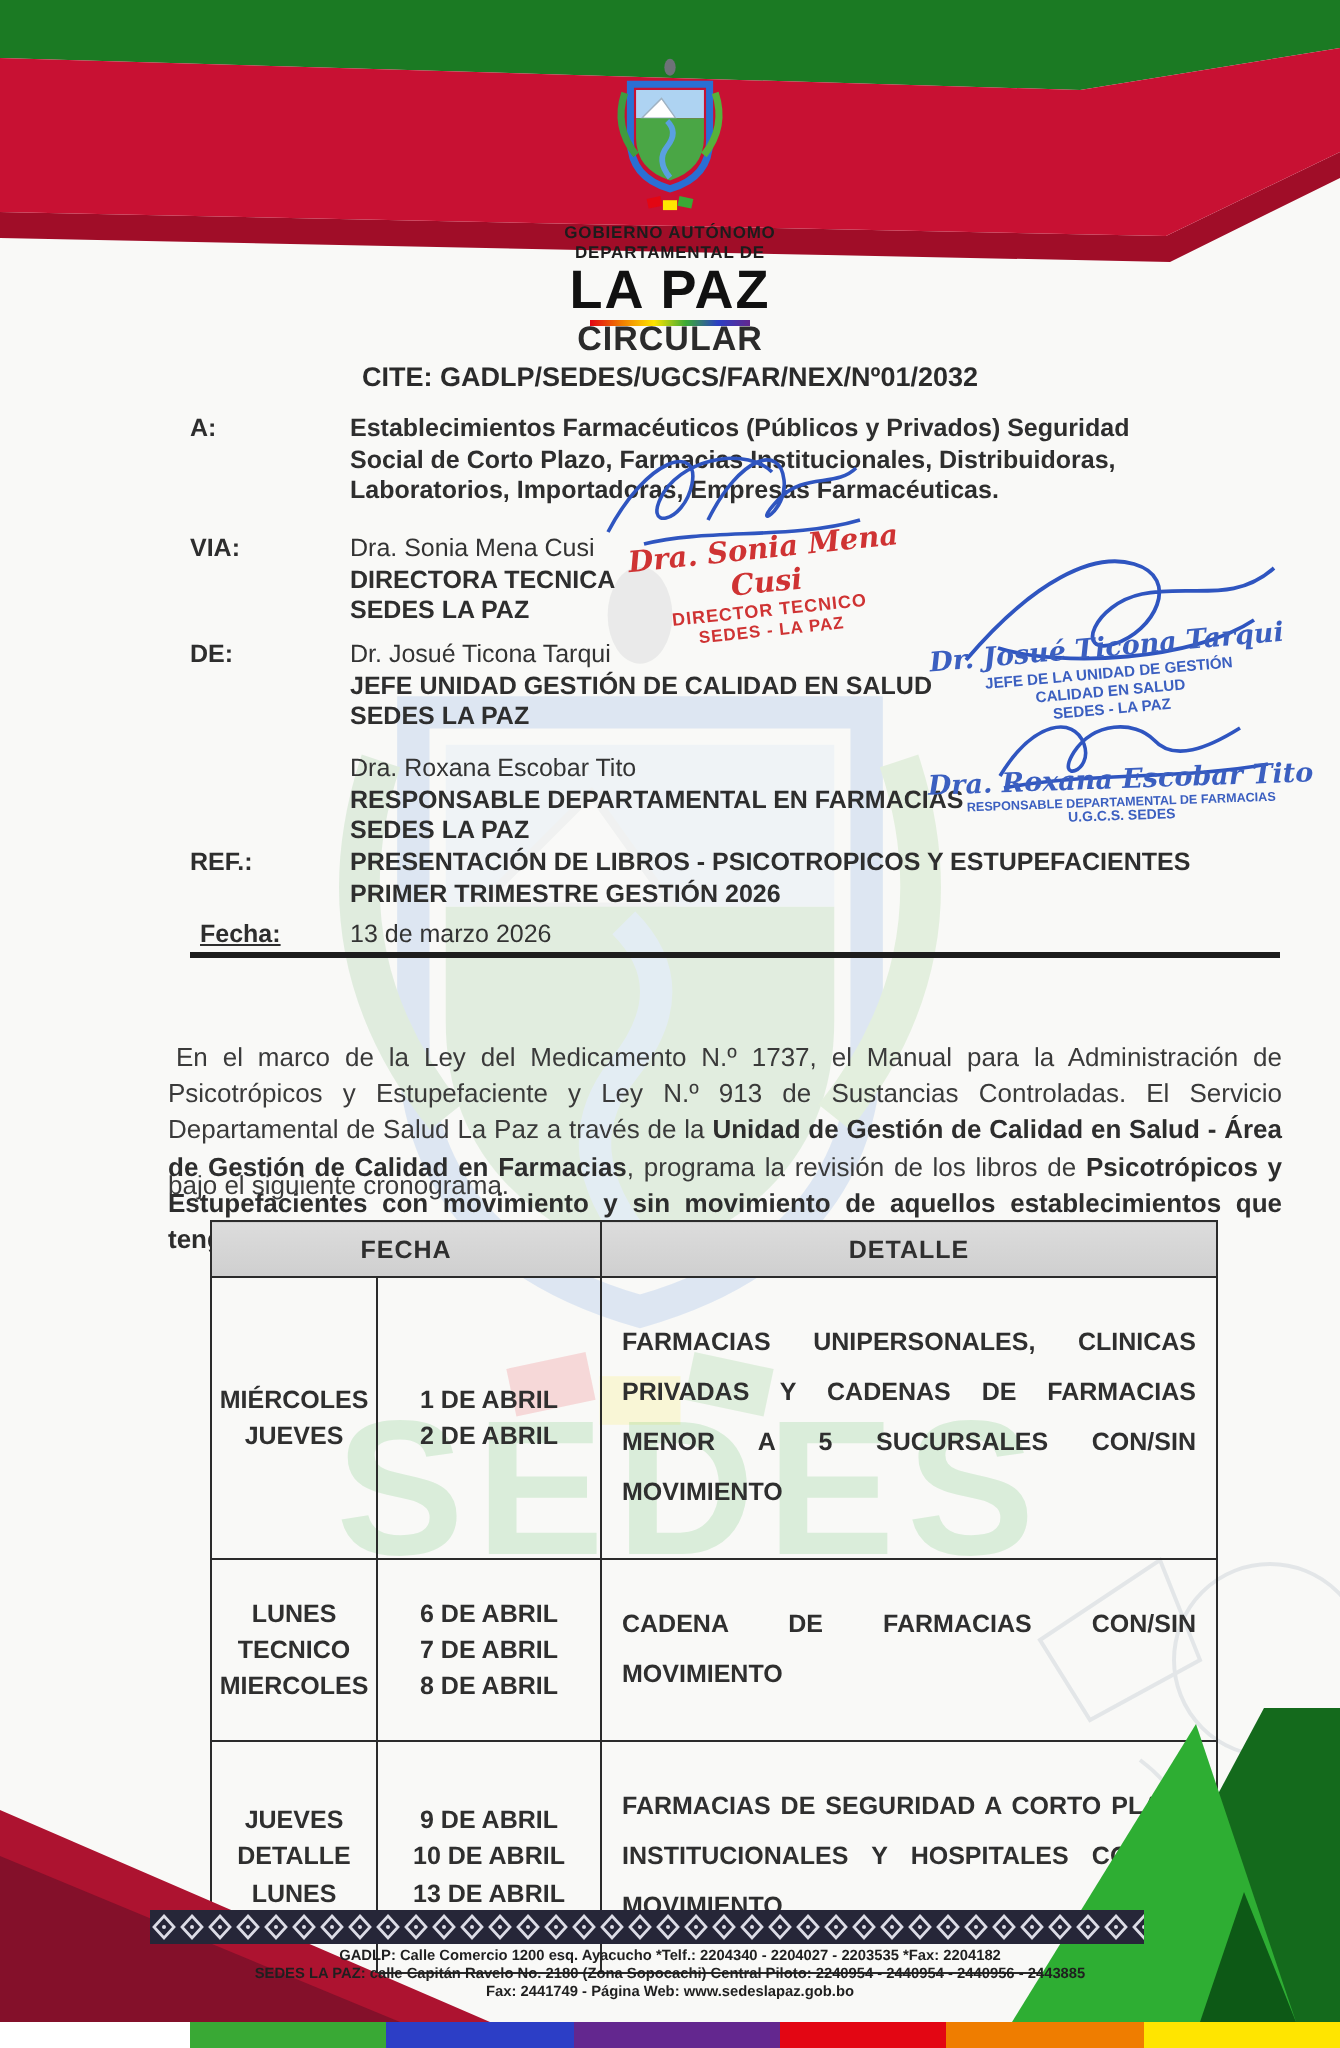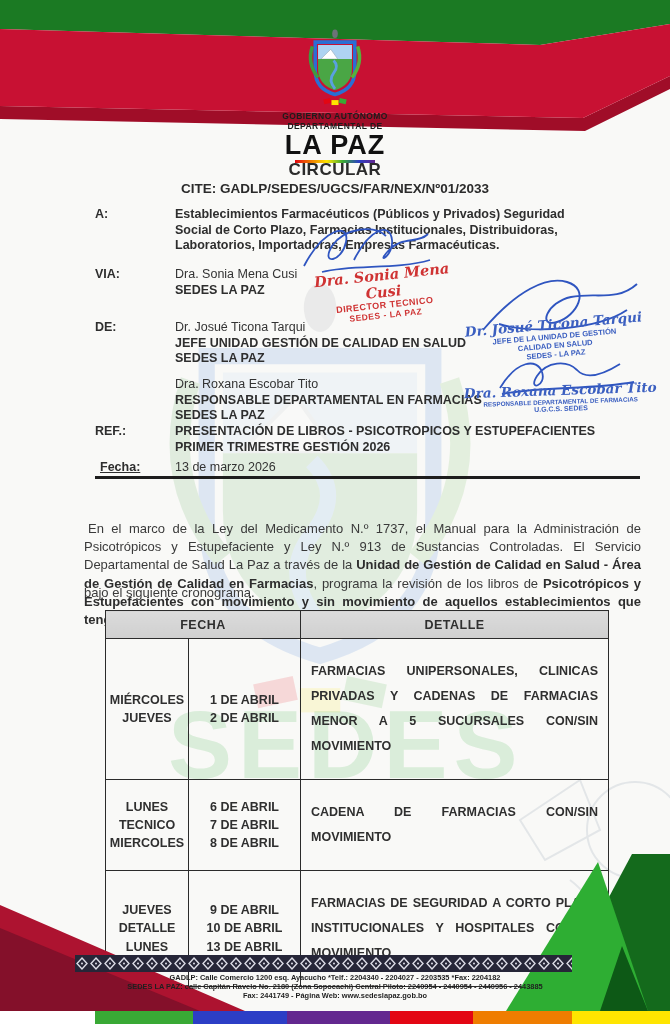--- a/index.html
+++ b/index.html
@@ -113,28 +113,29 @@
       <rect x="37" y="102" width="10" height="7" fill="#ffe500"></rect>
       <rect x="48" y="100" width="10" height="7" fill="#3aaa35" transform="rotate(12 53 103)"></rect>
     </svg>
     <div class="org1">GOBIERNO AUTÓNOMO</div>
     <div class="org2">DEPARTAMENTAL DE</div>
     <div class="org-name">LA PAZ</div>
     <div class="rainbow"></div>
   </div>
 
   <div class="abs doc-title">CIRCULAR</div>
-  <div class="abs doc-cite">CITE: GADLP/SEDES/UGCS/FAR/NEX/Nº01/2033</div>
+  <div class="abs doc-cite">CITE: GADLP/SEDES/UGCS/FAR/NEX/Nº01/2032</div>
 
   <div class="flabel" style="top:207px;">A:</div>
   <div class="fval bold" style="top:207px;width:425px;">Establecimientos Farmacéuticos (Públicos y Privados) Seguridad Social de Corto Plazo, Farmacias Institucionales, Distribuidoras, Laboratorios, Importadoras, Empresas Farmacéuticas.</div>
 
   <div class="flabel" style="top:267px;">VIA:</div>
   <div class="fval" style="top:267px;width:300px;">
     <div class="nm">Dra. Sonia Mena Cusi</div>
+    <div class="bold">DIRECTORA TECNICA</div>
     <div class="bold">SEDES LA PAZ</div>
   </div>
 
   <div class="sig" style="left:292px;top:220px;">
     <svg width="165" height="58" viewBox="0 0 165 58" fill="none" stroke="#2f55c0" stroke-width="1.8">
       <path d="M12,46 C32,8 58,2 54,22 C50,42 28,46 40,26 C52,8 82,4 94,16"></path>
       <path d="M62,40 C78,8 98,2 100,20 C102,36 82,46 97,30 C110,16 126,24 136,14"></path>
       <path d="M30,52 C62,44 104,50 138,40"></path>
     </svg>
   </div>

